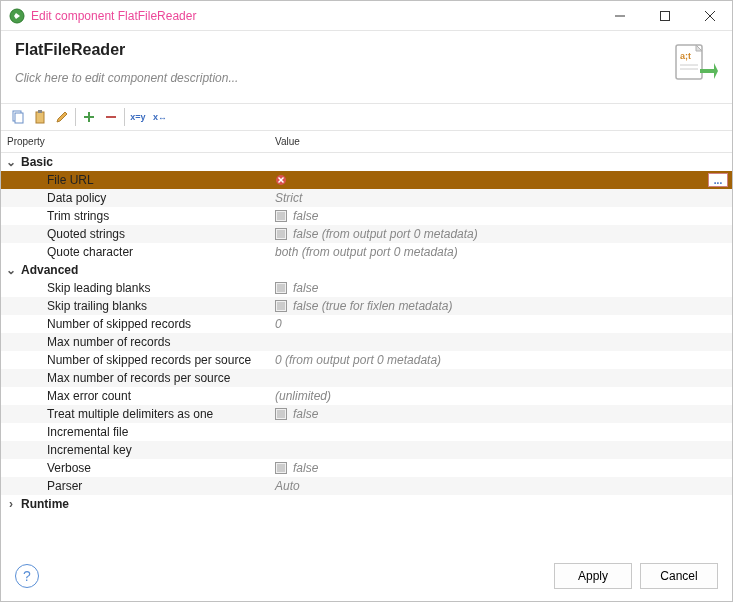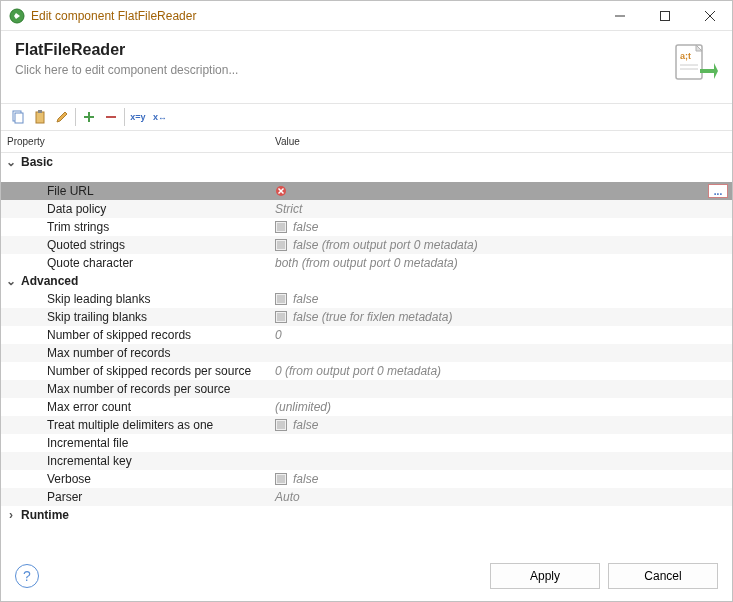--- a/index.html
+++ b/index.html
@@ -2,55 +2,55 @@
 <html><head>
 <meta charset="utf-8">
 <style>
 * { box-sizing: border-box; margin: 0; padding: 0; font-family: "Segoe UI", Tahoma, sans-serif; }
 html, body { width: 733px; height: 602px; background: #fff; }
 
 .window { width: 733px; height: 602px; border: 1px solid #c0c0c0; display: flex; flex-direction: column; background: #fff; }
 
 .titlebar { height: 30px; display: flex; align-items: center; padding: 0 0 0 8px; border-bottom: 1px solid #e5e5e5; }
 .titlebar .app-icon { width: 16px; height: 16px; margin-right: 6px; }
-.titlebar .title { font-size: 12px; color: #a16207; flex: 1; }
+.titlebar .title { font-size: 12px; color: #ec4899; flex: 1; }
 .titlebar .win-btn { width: 45px; height: 29px; display: flex; align-items: center; justify-content: center; cursor: pointer; }
 
 .header { padding: 10px 14px 14px 14px; display: flex; align-items: flex-start; }
 .header-text { flex: 1; }
 .header-text .name { font-size: 16px; font-weight: bold; color: #222; }
-.header-text .desc { font-size: 12px; color: #888; margin-top: 4px; cursor: text; }
+.header-text .desc { font-size: 12px; color: #888; font-style: italic; margin-top: 12px; cursor: text; }
 .header-icon { width: 48px; height: 48px; }
 
 .toolbar { height: 28px; border-top: 1px solid #e5e5e5; border-bottom: 1px solid #e5e5e5; display: flex; align-items: center; padding: 0 6px; gap: 0; }
 .toolbar .tbtn { width: 22px; height: 22px; display: flex; align-items: center; justify-content: center; cursor: pointer; border-radius: 2px; }
 .toolbar .sep { width: 1px; height: 18px; background: #ccc; margin: 0 2px; }
 
 .grid-head { display: flex; height: 22px; border-bottom: 1px solid #e5e5e5; font-size: 10px; color: #333; align-items: center; }
 .col-prop { width: 268px; padding-left: 6px; }
 .col-val { flex: 1; padding-left: 6px; }
 
 .tree { flex: 1; overflow: auto; font-size: 12px; color: #222; }
 .row { display: flex; align-items: center; height: 18px; }
 .row .prop { width: 268px; display: flex; align-items: center; }
 .row .val { flex: 1; display: flex; align-items: center; padding-left: 6px; color: #888; font-style: italic; position: relative; }
 .row .val .cbx { margin-right: 6px; flex-shrink: 0; }
 .group { font-weight: bold; }
 .group .arrow { width: 20px; display: inline-flex; justify-content: center; color: #555; }
 .child .prop { padding-left: 46px; }
 .row.striped { background: #f6f6f6; }
-.row.selected { background: #a3a3a3; margin-top: 11px; }
+.row.selected { background: #a16207; }
 .row.selected .val { padding-right: 4px; }
 .browse-btn { position: absolute; right: 4px; width: 20px; height: 14px; border: 1px solid #d08080; background: #fff; display: flex; align-items: center; justify-content: center; font-size: 10px; color: #3a6bbf; font-weight: bold; cursor: pointer; font-style: normal; }
 .error-ico { width: 12px; height: 12px; margin-right: 4px; }
 
 .footer { height: 50px; display: flex; align-items: center; padding: 0 14px; gap: 8px; }
 .footer .spacer { flex: 1; }
 .footer .help { width: 24px; height: 24px; border: 1.5px solid #5a8fd6; border-radius: 50%; color: #5a8fd6; display: flex; align-items: center; justify-content: center; font-size: 14px; cursor: pointer; }
-.footer button { width: 110px; height: 26px; background: #fdfdfd; border: 1px solid #c8c8c8; font-size: 12px; cursor: pointer; }
+.footer button { width: 78px; height: 26px; background: #fdfdfd; border: 1px solid #c8c8c8; font-size: 12px; cursor: pointer; }
 
 .cbx { width: 12px; height: 12px; border: 1px solid #999; background: #f0f0f0; display: inline-block; position: relative; }
 .cbx::after { content: ""; position: absolute; left: 1px; top: 1px; right: 1px; bottom: 1px; background: #ccc; }
 </style>
 </head>
 <body>
 
 <div class="window">
 
   <div class="titlebar">

